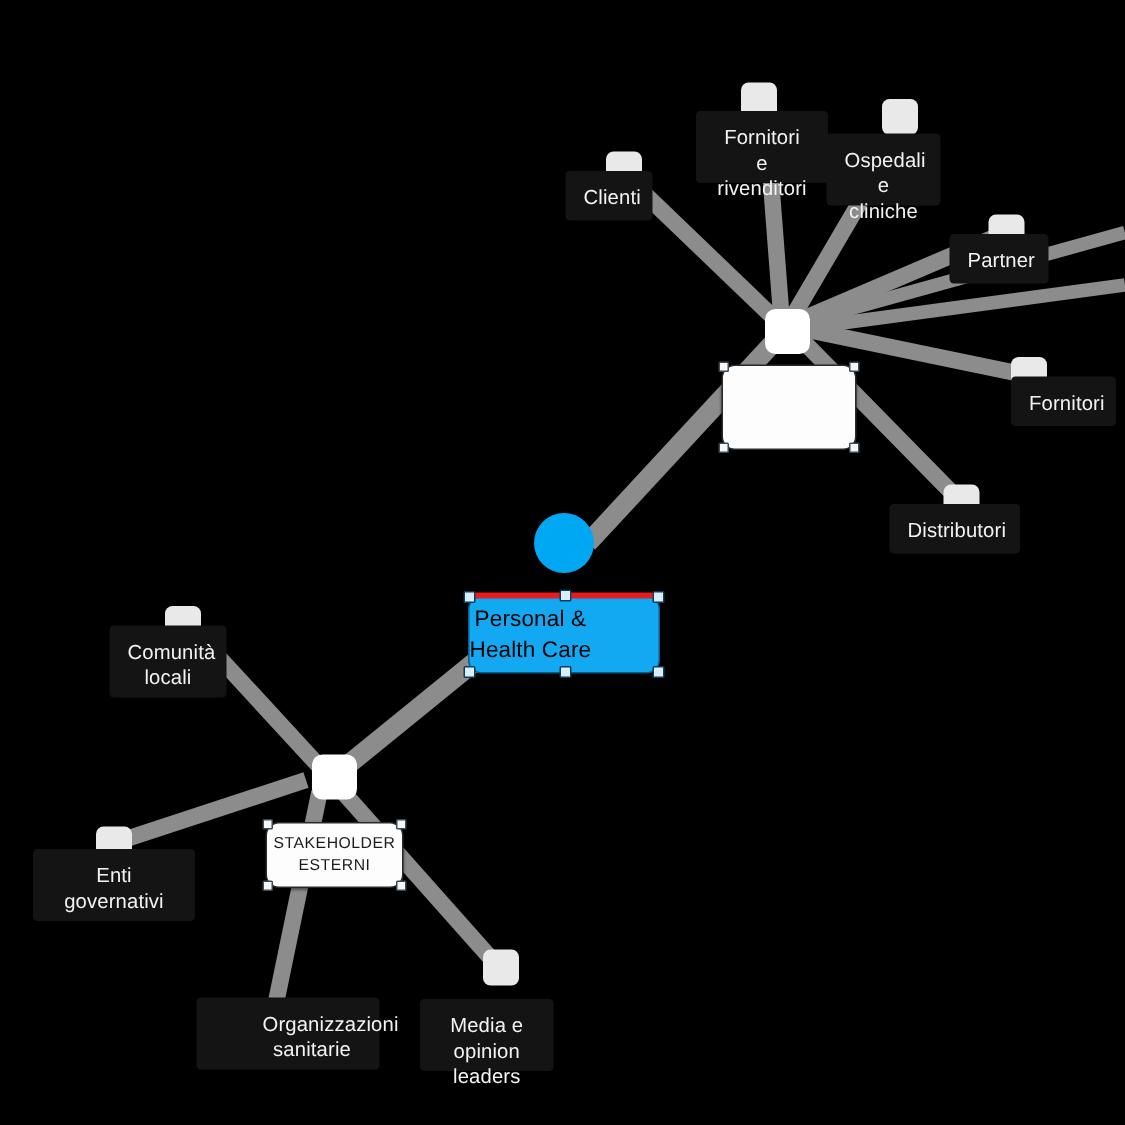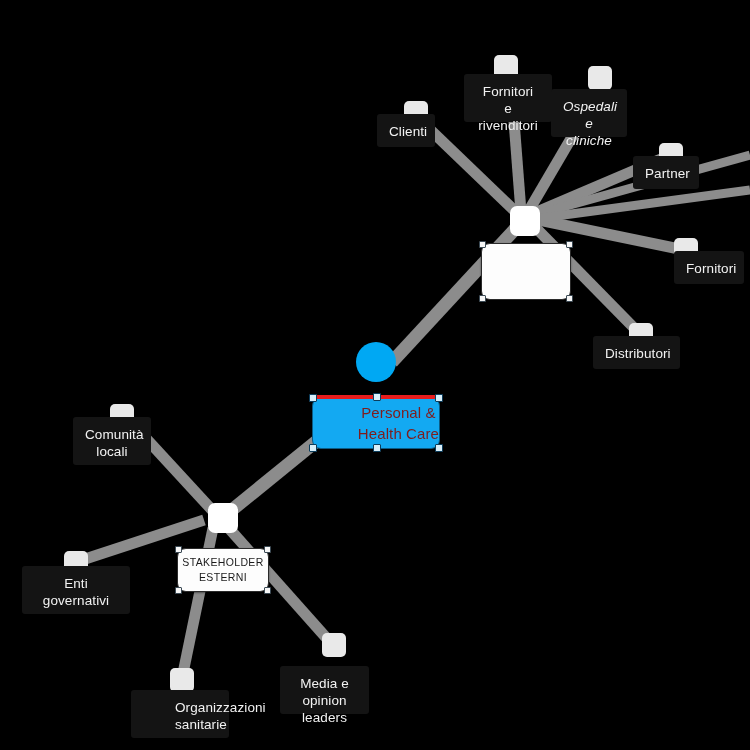--- a/index.html
+++ b/index.html
@@ -74,25 +74,25 @@
   .center-circle{
     position:absolute;
     width:40px;height:40px;border-radius:50%;
     background:#00a8f3;
   }
   .center-box{
     position:absolute;
     background:#13a9f2;
     border:1.4px solid #0b5c86;
     border-radius:9px;
-    color:#7f1d1d;
+    color:#000000;
     font-size:15px;
     line-height:21px;
     text-align:center;
-    display:flex;align-items:center;justify-content:flex-end;
+    display:flex;align-items:center;justify-content:flex-start;
     box-sizing:border-box;
     white-space:pre-line;
     letter-spacing:.1px;
   }
   .center-box .topbar{
     position:absolute;left:2px;right:2px;top:-3px;height:4px;
     background:#e81c1c;border-radius:1px;
   }
   .center-box .sh{
     position:absolute;width:6px;height:6px;
@@ -125,36 +125,36 @@
       <line x1="213" y1="528" x2="182" y2="678" stroke="#8c8c8c" stroke-width="11" stroke-linecap="butt"></line>
       <line x1="226" y1="525" x2="330" y2="642" stroke="#8c8c8c" stroke-width="11" stroke-linecap="butt"></line>
     </svg>
   <div id="nodes">
       <div class="leaf-node" style="left: 404px; top: 101px;"></div>
       <div class="label-box" style="left: 377px; top: 114px; width: 58px; height: 33px;">Clienti</div>
       <div class="leaf-node" style="left: 494px; top: 55px;"></div>
       <div class="label-box" style="left: 464px; top: 74px; width: 88px; height: 48px;">Fornitori
 e rivenditori</div>
       <div class="leaf-node" style="left: 588px; top: 66px;"></div>
-      <div class="label-box" style="left: 551px; top: 89px; width: 76px; height: 48px; font-style: italic;">Ospedali
+      <div class="label-box" style="left: 551px; top: 89px; width: 76px; height: 48px;">Ospedali
 e cliniche</div>
       <div class="leaf-node" style="left: 659px; top: 143px;"></div>
       <div class="label-box" style="left: 633px; top: 156px; width: 66px; height: 33px;">Partner</div>
       <div class="leaf-node" style="left: 674px; top: 238px;"></div>
       <div class="label-box" style="left: 646px; top: 251px; width: 70px; height: 33px; margin-left: 28px;">Fornitori</div>
       <div class="leaf-node" style="left: 629px; top: 323px;"></div>
       <div class="label-box" style="left: 593px; top: 336px; width: 87px; height: 33px;">Distributori</div>
       <div class="leaf-node" style="left: 110px; top: 404px;"></div>
       <div class="label-box" style="left: 73px; top: 417px; width: 78px; height: 48px;">Comunità
 locali</div>
       <div class="leaf-node" style="left: 64px; top: 551px;"></div>
       <div class="label-box" style="left: 22px; top: 566px; width: 108px; height: 48px;">Enti
 governativi</div>
       <div class="leaf-node" style="left: 170px; top: 668px;"></div>
-      <div class="label-box" style="left: 131px; top: 690px; width: 98px; height: 48px; padding-left: 44px;">Organizzazioni
+      <div class="label-box" style="left: 131px; top: 665px; width: 122px; height: 48px; padding-left: 44px;">Organizzazioni
 sanitarie</div>
       <div class="leaf-node" style="left: 322px; top: 633px;"></div>
       <div class="label-box" style="left: 280px; top: 666px; width: 89px; height: 48px;">Media e
 opinion leaders</div>
       <div class="hub-node" style="left: 510px; top: 206px; width: 30px; height: 30px;"></div>
       <div class="branch-box" style="left: 481px; top: 243px; width: 90px; height: 57px;"><span class="hnd tl"></span><span class="hnd tr"></span><span class="hnd bl"></span><span class="hnd br"></span></div>
       <div class="hub-node" style="left: 208px; top: 503px; width: 30px; height: 30px;"></div>
       <div class="branch-box" style="left: 177px; top: 548px; width: 92px; height: 44px;"><span>STAKEHOLDER
 ESTERNI</span><span class="hnd tl"></span><span class="hnd tr"></span><span class="hnd bl"></span><span class="hnd br"></span></div>
       <div class="center-circle" style="left: 356px; top: 342px; width: 40px; height: 40px;"></div>

